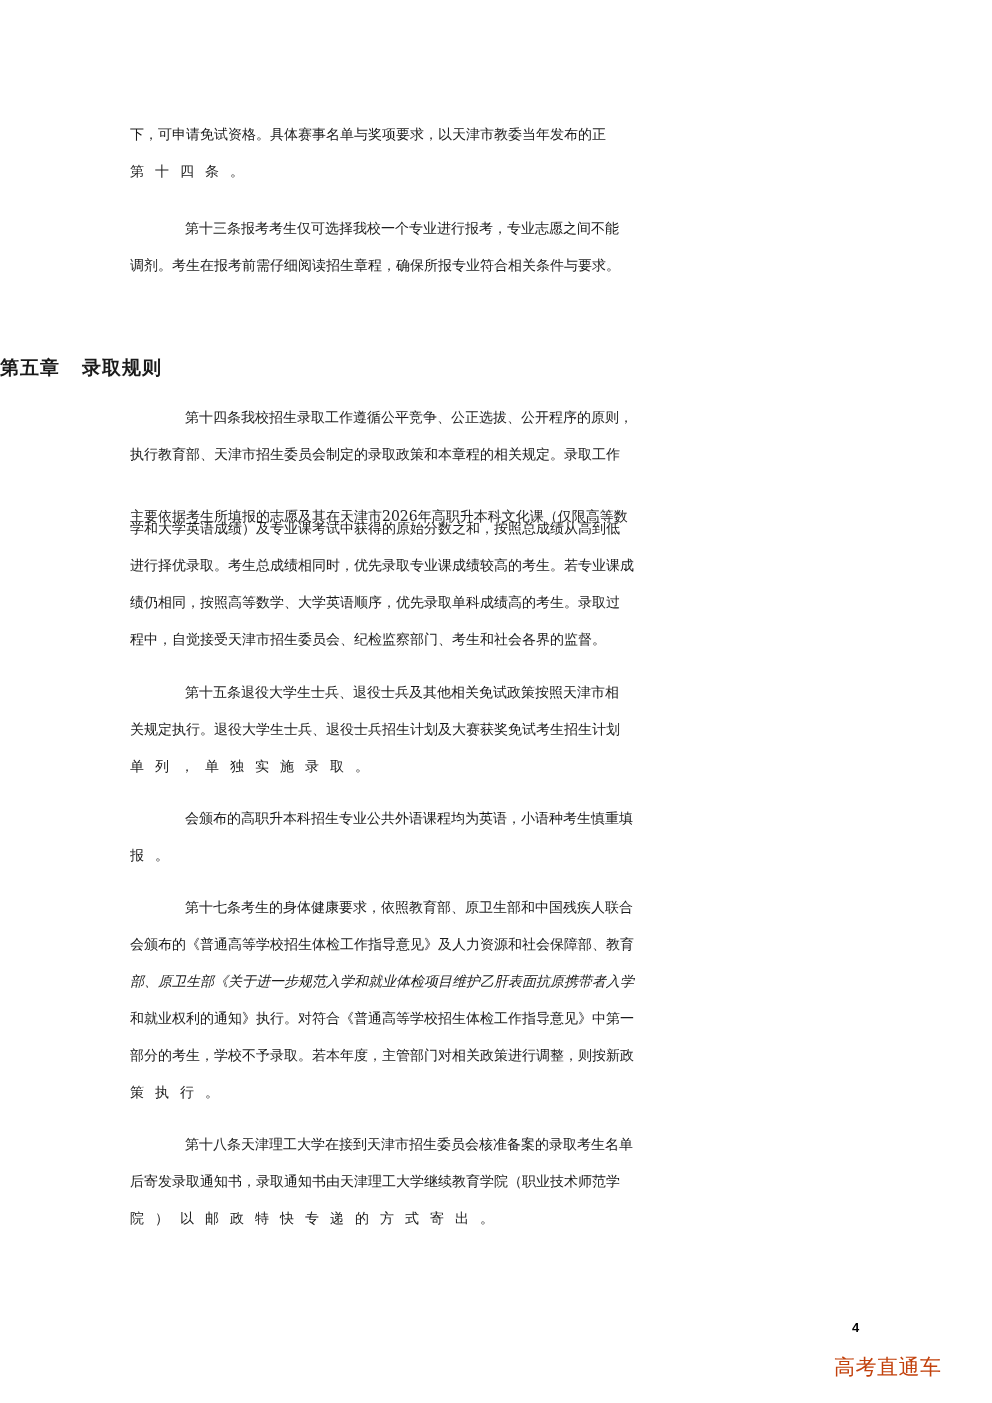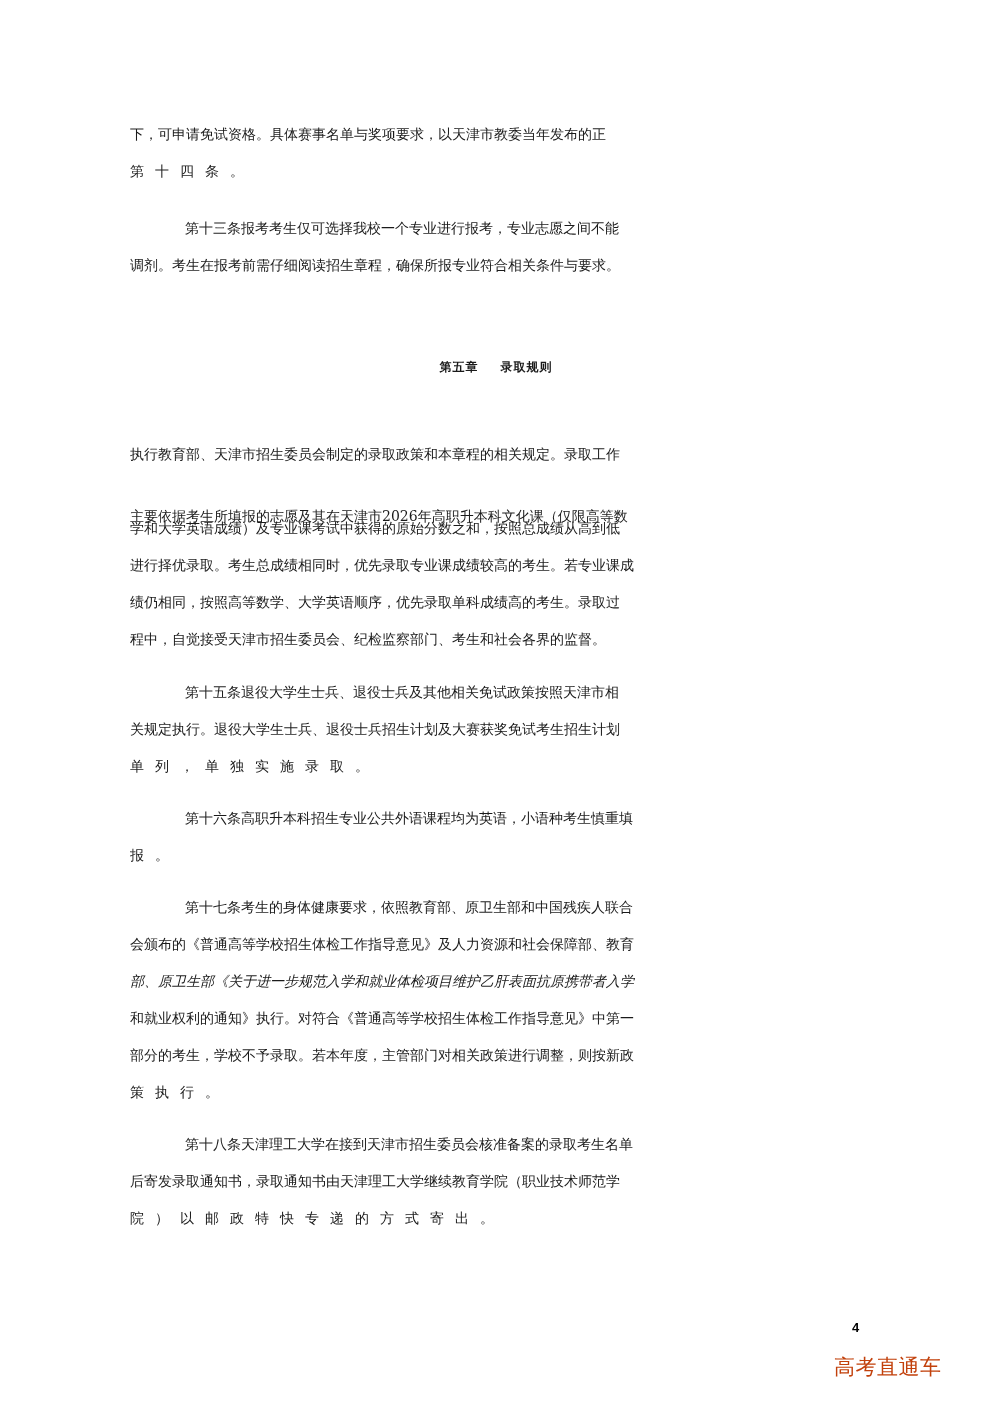--- a/index.html
+++ b/index.html
@@ -2,21 +2,21 @@
 <html><head>
 <meta charset="utf-8">
 <style>
   html, body { margin: 0; padding: 0; background: #ffffff; }
   body { width: 992px; height: 1403px; position: relative; overflow: hidden;
          font-family: "DejaVu Serif", "Liberation Serif", serif; color: #1a1a1a; }
   .page { position: absolute; left: 0; top: 0; width: 992px; height: 1403px; }
   .line { position: absolute; left: 130px; width: 732px; font-size: 14px;
           line-height: 24px; letter-spacing: 11.3px; white-space: nowrap; }
   .indent { left: 185px; width: 677px; }
-  .heading { position: absolute; left: 0; width: 992px; text-align: center; font-size: 12px;
+  .heading { position: absolute; left: 0; width: 992px; text-align: left; font-size: 19px;
              font-weight: bold; top: 355px; letter-spacing: 1px; line-height: 24px;
              font-family: "DejaVu Sans", sans-serif; }
   .heading .gap { display: inline-block; width: 22px; }
   .artno { letter-spacing: 11.3px; }
   .page-number { position: absolute; left: 852px; top: 1320px; font-size: 13px;
                  font-weight: bold; font-family: "Liberation Sans", sans-serif; color: #000; }
   .watermark { position: absolute; left: 834px; top: 1353px; font-size: 21px; color: #c2410c;
                font-family: Liberation Sans, sans-serif; letter-spacing: 0.5px; }
 </style>
 </head>
@@ -29,35 +29,38 @@
 
   <div class="line indent" style="top: 216px; letter-spacing: 0px;">
     <span class="artno" style="letter-spacing: 0px;">第十三条</span><span style="letter-spacing: 0px;">报考考生仅可选择我校一个专业进行报考，专业志愿之间不能</span>
   </div>
   <div class="line" style="top: 253px; letter-spacing: 0px;">调剂。考生在报考前需仔细阅读招生章程，确保所报专业符合相关条件与要求。</div>
 
   <div class="heading">
     <span>第五章</span><span class="gap"></span><span>录取规则</span>
   </div>
 
+  <div class="line indent" style="top: 405px; letter-spacing: 0px;">
+    <span class="artno" style="letter-spacing: 0px;">第十四条</span><span style="letter-spacing: 0px;">我校招生录取工作遵循公平竞争、公正选拔、公开程序的原则，</span>
+  </div>
   <div class="line" style="top: 442px; letter-spacing: 0px;">执行教育部、天津市招生委员会制定的录取政策和本章程的相关规定。录取工作</div>
   <div class="line" style="top: 479px; letter-spacing: 0px; margin-top: 25px;">主要依据考生所填报的志愿及其在天津市2026年高职升本科文化课（仅限高等数</div>
   <div class="line" style="top: 516px; letter-spacing: 0px;">学和大学英语成绩）及专业课考试中获得的原始分数之和，按照总成绩从高到低</div>
   <div class="line" style="top: 553px; letter-spacing: 0px;">进行择优录取。考生总成绩相同时，优先录取专业课成绩较高的考生。若专业课成</div>
   <div class="line" style="top: 590px; letter-spacing: 0px;">绩仍相同，按照高等数学、大学英语顺序，优先录取单科成绩高的考生。录取过</div>
   <div class="line" style="top: 627px; letter-spacing: 0px;">程中，自觉接受天津市招生委员会、纪检监察部门、考生和社会各界的监督。</div>
 
   <div class="line indent" style="top: 680px; letter-spacing: 0px;">
     <span class="artno" style="letter-spacing: 0px; text-align: right;">第十五条</span><span style="letter-spacing: 0px;">退役大学生士兵、退役士兵及其他相关免试政策按照天津市相</span>
   </div>
   <div class="line" style="top: 717px; letter-spacing: 0px;">关规定执行。退役大学生士兵、退役士兵招生计划及大赛获奖免试考生招生计划</div>
   <div class="line" style="top: 754px; letter-spacing: 11px;">单列，单独实施录取。</div>
 
   <div class="line indent" style="top: 806px; letter-spacing: 0px;">
-    <span class="artno" style="letter-spacing: 0px;">第十六条</span><span style="letter-spacing: 0px;">高职升本科招生专业公共外语课程均为英语，小语种考生慎重填</span>
+    <span class="artno" style="letter-spacing: 0px;">会颁布的</span><span style="letter-spacing: 0px;">高职升本科招生专业公共外语课程均为英语，小语种考生慎重填</span>
   </div>
   <div class="line" style="top: 843px; letter-spacing: 11px;">报。</div>
 
   <div class="line indent" style="top: 895px; letter-spacing: 0px;">
     <span class="artno" style="letter-spacing: 0px;">第十七条</span><span style="letter-spacing: 0px;">考生的身体健康要求，依照教育部、原卫生部和中国残疾人联合</span>
   </div>
   <div class="line" style="top: 932px; letter-spacing: 0px;">会颁布的《普通高等学校招生体检工作指导意见》及人力资源和社会保障部、教育</div>
   <div class="line" style="top: 969px; letter-spacing: 0px; font-style: italic;">部、原卫生部《关于进一步规范入学和就业体检项目维护乙肝表面抗原携带者入学</div>
   <div class="line" style="top: 1006px; letter-spacing: 0px;">和就业权利的通知》执行。对符合《普通高等学校招生体检工作指导意见》中第一</div>
   <div class="line" style="top: 1043px; letter-spacing: 0px;">部分的考生，学校不予录取。若本年度，主管部门对相关政策进行调整，则按新政</div>

